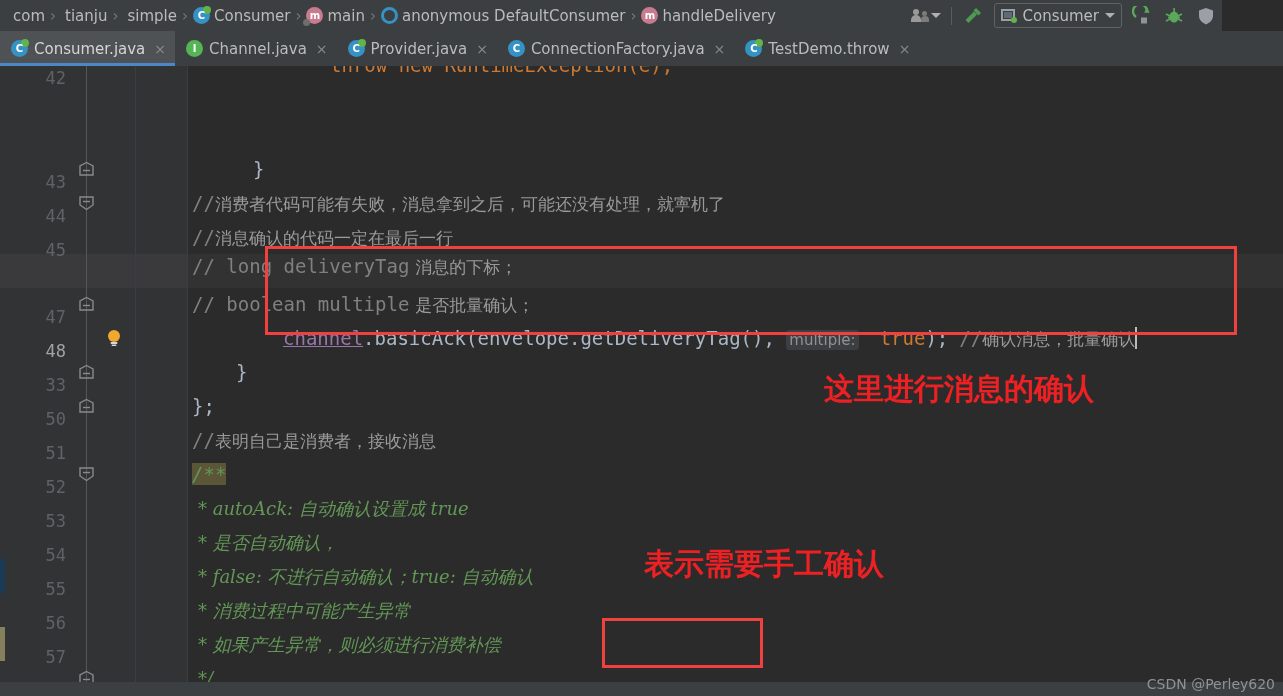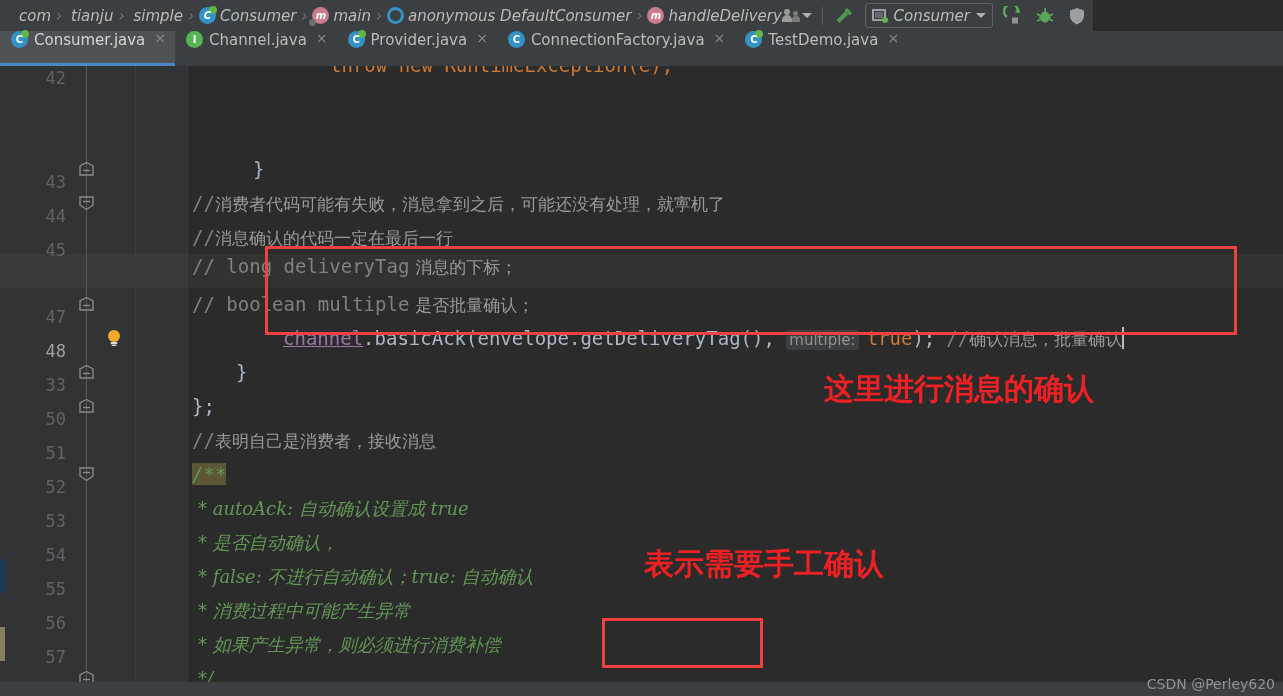--- a/index.html
+++ b/index.html
@@ -18,27 +18,26 @@
     position: relative;
     width: 1283px;
     height: 696px;
     background: #2b2b2b;
   }
 
   
   .navbar {
     position: absolute;
     left: 0; top: 0;
-    width: 1093px; height: 31px;
+    width: 1222px; height: 31px;
     background: #3c3f41;
     display: flex;
     align-items: center;
     box-sizing: border-box;
-    padding-left: 12px;
-    font-style: italic;
+    padding-left: 6px;
   }
   .crumb {
     display: flex;
     align-items: center;
     height: 31px;
     padding: 0 3px;
     color: #a9b7c6;
     font-size: 15px;
     font-family: "DejaVu Sans", sans-serif;
     white-space: nowrap;
@@ -202,20 +201,21 @@
     position: absolute;
     left: 0; top: 31px;
     width: 1283px; height: 35px;
     background: #3c3f41;
     display: flex;
     align-items: stretch;
     box-sizing: border-box;
   }
   .tab {
     display: flex;
+    align-items: center;
     padding: 0 9px 0 11px;
     height: 35px;
     box-sizing: border-box;
     position: relative;
     background: #3c3f41;
   }
   .tab.selected { background: #4e5254; }
   .tab.selected::after {
     content: "";
     position: absolute;
@@ -498,21 +498,21 @@
     </div>
 
     <div class="tab">
       <span class="ic ic-class"></span>
       <span class="tab-label">ConnectionFactory.java</span>
       <span class="tab-close">×</span>
     </div>
 
     <div class="tab">
       <span class="ic ic-class ic-class-green"></span>
-      <span class="tab-label">TestDemo.java</span>
+      <span class="tab-label">TestDemo.throw</span>
       <span class="tab-close">×</span>
     </div>
   </div>
 
   <div class="editor">
     <div class="gutter-bg"></div>
     <div class="code-bg"></div>
 
     <div class="row current" style="top:188px">
       <div class="rowbg-g"></div>
@@ -572,21 +572,21 @@
 
     <div class="row" style="top:255px">
       <div class="lineno" style="color:#a4a3a3">48</div>
       <div class="bulb">
         <svg width="20" height="20" viewBox="0 0 20 20">
           <circle cx="10" cy="8" r="6" fill="#f0a82e"></circle>
           <rect x="6.5" y="14" width="7" height="2" rx="1" fill="#d9d9d9"></rect>
           <rect x="7.5" y="16.5" width="5" height="1.6" rx="0.8" fill="#d9d9d9"></rect>
         </svg>
       </div>
-      <div class="code" style="left:283px"><span class="link">channel</span><span class="br">.basicAck(envelope.getDeliveryTag(), </span><span class="hint">multiple:</span><span class="kw" style="margin-left:8px">true</span><span class="br">);</span><span class="cm" style="margin-left:11px">//</span><span class="cmz">确认消息，批量确认</span><span class="caret-bar"></span></div>
+      <div class="code" style="left:283px"><span class="link">channel</span><span class="br">.basicAck(envelope.getDeliveryTag(), </span><span class="hint">multiple:</span><span class="kw" style="margin-left:21px">true</span><span class="br">);</span><span class="cm" style="margin-left:11px">//</span><span class="cmz">确认消息，批量确认</span><span class="caret-bar"></span></div>
     </div>
 
     <div class="row" style="top:289px">
       <div class="lineno">33</div>
       <div class="fold">
         <svg width="17" height="16" viewBox="0 0 17 16">
           <path d="M8.5 1.5 L15 5 L15 14 L2 14 L2 5 Z" fill="none" stroke="#888a8c" stroke-width="1.4"></path>
           <path d="M5 9.5 L12 9.5" stroke="#888a8c" stroke-width="1.4"></path>
         </svg>
       </div>

